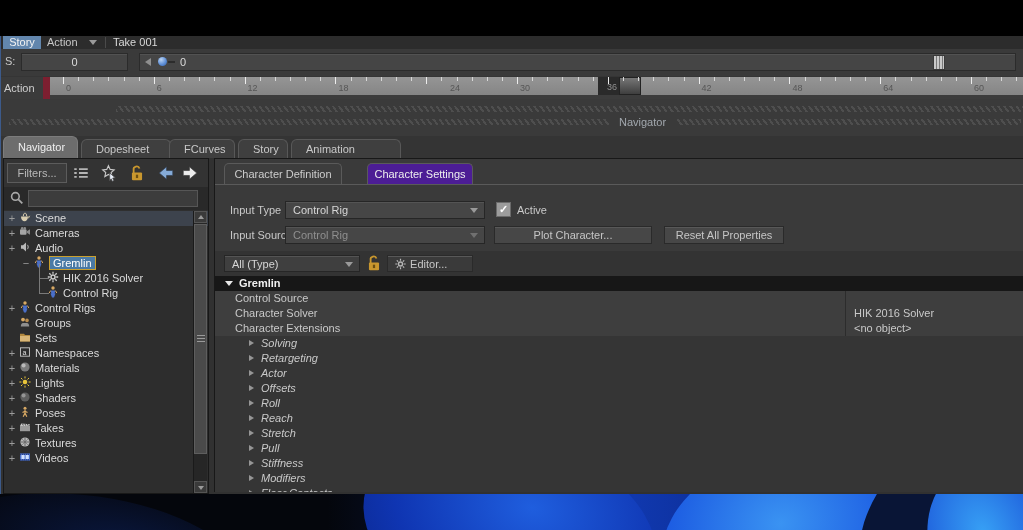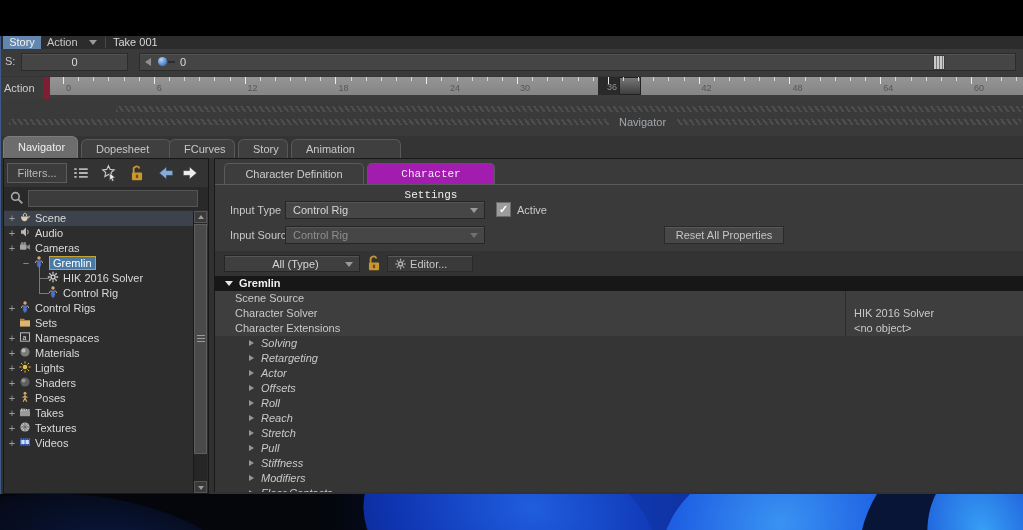--- a/index.html
+++ b/index.html
@@ -72,22 +72,22 @@
   .trow.branch::before{content:'';position:absolute;left:35px;top:-7px;width:9px;height:14px;border-left:1px solid #7a7a7a;border-bottom:1px solid #7a7a7a;}
   
   .vscroll{position:absolute;right:1px;top:52px;width:13px;height:282px;background:#262626;border-left:1px solid #1a1a1a;}
   .sbtn{position:absolute;left:0;width:13px;height:12px;background:#3a3a3a;border:1px solid #555;box-sizing:border-box;}
   .sthumb{position:absolute;left:0;top:13px;width:13px;height:230px;background:#4a4a4a;border:1px solid #5e5e5e;box-sizing:border-box;}
   .sgrip{position:absolute;left:2px;top:110px;width:8px;height:7px;background:repeating-linear-gradient(#9a9a9a 0 1px,rgba(0,0,0,0) 1px 3px);}
   .tri-up{width:0;height:0;border-left:3px solid transparent;border-right:3px solid transparent;border-bottom:4px solid #9a9a9a;margin:3px auto;}
   .tri-dn{width:0;height:0;border-left:3px solid transparent;border-right:3px solid transparent;border-top:4px solid #9a9a9a;margin:4px auto;}
   
   .rpanel{position:absolute;left:213px;top:122px;width:810px;height:334px;background:#3a3a3a;border-top:1px solid #181818;border-left:1px solid #181818;box-sizing:border-box;}
-  .rtab{position:absolute;top:4px;height:21px;line-height:21px;padding:0 12px;font-size:11px;color:#cdcdcd;background:#3d3d3d;border:1px solid #5a5a5a;border-bottom:none;border-radius:5px 5px 0 0;}
-  .rtab.active{background:#a21caf;color:#eee;font-family:Liberation Mono, monospace;}
+  .rtab{position:absolute;top:4px;height:21px;line-height:21px;padding:0 1px;font-size:11px;color:#cdcdcd;background:#3d3d3d;border:1px solid #5a5a5a;border-bottom:none;border-radius:5px 5px 0 0;}
+  .rtab.active{background:#4c1d95;color:#eee;}
   .rtabline{position:absolute;left:0;top:25px;width:810px;height:1px;background:#5a5a5a;}
   .rlabel{position:absolute;font-size:11px;color:#c9c9c9;}
   .dropdown{position:absolute;height:18px;background:#464646;border:1px solid #262626;box-shadow:inset 0 1px 0 #545454;color:#d6d6d6;font-size:11px;line-height:17px;padding-left:7px;box-sizing:border-box;}
   .dropdown.disabled{color:#8f8f8f;}
   .dd-caret{position:absolute;right:6px;top:6px;}
   .checkbox{position:absolute;width:13px;height:13px;background:#9c9c9c;border:1px solid #6b6b6b;color:#fff;font-size:11px;line-height:12px;text-align:center;font-weight:bold;}
   .pushbtn{position:absolute;height:18px;line-height:17px;background:#474747;border:1px solid #2a2a2a;box-shadow:inset 0 1px 0 #585858;color:#c6c6c6;font-size:11px;text-align:center;box-sizing:border-box;}
   .filterrow{position:absolute;left:0;top:92px;width:810px;height:25px;background:#333;}
   .proplist{position:absolute;left:0;top:117px;width:810px;height:216px;background:#353535;overflow:hidden;}
   .phead{position:relative;height:15px;background:#171717;color:#f0f0f0;font-weight:bold;font-size:11px;line-height:15px;}
@@ -266,29 +266,29 @@
             </svg></span>
         <div class="search-field"></div>
       </div>
       <div class="tree">
           <div class="trow hl"><span class="exp" style="margin-left: 2px;">+</span><span class="ticon"><svg width="14" height="12" viewBox="0 0 12 12">
                 <path d="M2 5.5h7c0 3-1.6 4.8-3.5 4.8S2 8.5 2 5.5z" fill="#d9cdb0"></path>
                 <path d="M4.3 5.3c0-2 .9-3.2 1.7-3.2s1.7 1.2 1.7 3.2" fill="none" stroke="#d9cdb0"></path>
                 <path d="M9 5.8l2.3-1.2-1.6 3.2z" fill="#c9bd9e"></path>
               </svg></span><span class="tlabel">Scene</span></div>
           <div class="trow"><span class="exp" style="margin-left: 2px;">+</span><span class="ticon"><svg width="14" height="12" viewBox="0 0 12 12">
-                <path d="M2 4.2h2l3-2.6v8.8L4 7.8H2z" fill="#b8b8b8"></path>
-                <path d="M8.3 3.8c1.2 1.2 1.2 3.2 0 4.4" stroke="#b8b8b8" fill="none"></path>
-              </svg></span><span class="tlabel">Audio</span></div>
-          <div class="trow"><span class="exp" style="margin-left: 2px;">+</span><span class="ticon"><svg width="14" height="12" viewBox="0 0 12 12">
                 <rect x="1" y="3.2" width="6.5" height="5.6" rx="1" fill="#a5a5a5"></rect>
                 <path d="M7.5 5.5l3.5-2.2v5.4L7.5 6.5z" fill="#8a8a8a"></path>
                 <circle cx="3.2" cy="2.4" r="1.3" fill="#8a8a8a"></circle>
                 <circle cx="5.8" cy="2.4" r="1.3" fill="#8a8a8a"></circle>
               </svg></span><span class="tlabel">Cameras</span></div>
+          <div class="trow"><span class="exp" style="margin-left: 2px;">+</span><span class="ticon"><svg width="14" height="12" viewBox="0 0 12 12">
+                <path d="M2 4.2h2l3-2.6v8.8L4 7.8H2z" fill="#b8b8b8"></path>
+                <path d="M8.3 3.8c1.2 1.2 1.2 3.2 0 4.4" stroke="#b8b8b8" fill="none"></path>
+              </svg></span><span class="tlabel">Audio</span></div>
           <div class="trow"><span class="exp" style="margin-left: 16px;">−</span><span class="ticon"><svg width="14" height="12" viewBox="0 0 12 12">
                 <circle cx="6" cy="2" r="1.7" fill="#d8a964"></circle>
                 <path d="M3.6 4.6h4.8L7.6 7.6h.9L7 11.4H5L3.5 7.6h.9z" fill="#4a6fc8"></path>
                 <path d="M3.6 4.6L2.2 7m6.2-2.4L9.8 7" stroke="#d8a964"></path>
               </svg></span><span class="tlabel sellbl">Gremlin</span></div>
           <div class="trow branch"><span class="exp" style="margin-left: 30px;"></span><span class="ticon"><svg width="14" height="12" viewBox="0 0 12 12">
                 <circle cx="6" cy="6" r="2" fill="none" stroke="#cfcfcf" stroke-width="1.5"></circle>
                 <g stroke="#cfcfcf" stroke-width="1.3">
                   <path d="M6 .8v2M6 9.2v2M.8 6h2M9.2 6h2M2.3 2.3l1.4 1.4M8.3 8.3l1.4 1.4M9.7 2.3L8.3 3.7M3.7 8.3L2.3 9.7"></path>
                 </g>
@@ -297,20 +297,25 @@
                 <circle cx="6" cy="2" r="1.7" fill="#d8a964"></circle>
                 <path d="M3.6 4.6h4.8L7.6 7.6h.9L7 11.4H5L3.5 7.6h.9z" fill="#4a6fc8"></path>
                 <path d="M3.6 4.6L2.2 7m6.2-2.4L9.8 7" stroke="#d8a964"></path>
               </svg></span><span class="tlabel">Control Rig</span></div>
           <div class="trow"><span class="exp" style="margin-left: 2px;">+</span><span class="ticon"><svg width="14" height="12" viewBox="0 0 12 12">
                 <circle cx="6" cy="2" r="1.7" fill="#d8a964"></circle>
                 <path d="M3.6 4.6h4.8L7.6 7.6h.9L7 11.4H5L3.5 7.6h.9z" fill="#4a6fc8"></path>
                 <path d="M3.6 4.6L2.2 7m6.2-2.4L9.8 7" stroke="#d8a964"></path>
               </svg></span><span class="tlabel">Control Rigs</span></div>
           <div class="trow"><span class="exp" style="margin-left: 2px;"></span><span class="ticon"><svg width="14" height="12" viewBox="0 0 12 12">
+                <circle cx="4" cy="3.6" r="1.9" fill="#d8a964"></circle>
+                <circle cx="8" cy="4.4" r="1.8" fill="#b98c4e"></circle>
+                <path d="M1.8 10.5c0-2.2 1-3.4 2.2-3.4h4c1.2 0 2.2 1.2 2.2 3.4z" fill="#8f8f8f"></path>
+              </svg></span><span class="tlabel">Groups</span></div>
+          <div class="trow"><span class="exp" style="margin-left: 2px;"></span><span class="ticon"><svg width="14" height="12" viewBox="0 0 12 12">
                 <path d="M1 2.8h4l1 1.2h5v6.4H1z" fill="#b3893f"></path>
                 <path d="M1 5h10v5.4H1z" fill="#d9b677"></path>
               </svg></span><span class="tlabel">Sets</span></div>
           <div class="trow"><span class="exp" style="margin-left: 2px;">+</span><span class="ticon"><svg width="14" height="12" viewBox="0 0 12 12">
                 <rect x="1.5" y="1.8" width="9" height="8.4" fill="none" stroke="#b8b8b8"></rect>
                 <text x="3.4" y="8.6" font-size="7" fill="#e0e0e0" font-family="Liberation Sans,sans-serif">a</text>
               </svg></span><span class="tlabel">Namespaces</span></div>
           <div class="trow"><span class="exp" style="margin-left: 2px;">+</span><span class="ticon"><svg width="14" height="12" viewBox="0 0 12 12">
                 <circle cx="6" cy="6" r="4.6" fill="#7b7b7b"></circle>
                 <circle cx="4.6" cy="4.4" r="2" fill="#cfcfcf" opacity="0.75"></circle>
@@ -372,24 +377,25 @@
         <div class="caret-dn dd-caret"></div>
       </div>
       <div class="checkbox" style="left:281px;top:43px;">✓</div>
       <div class="rlabel" style="left:302px;top:45px;">Active</div>
 
       <div class="rlabel" style="left:15px;top:70px;">Input Source :</div>
       <div class="dropdown disabled" style="left:70px;top:67px;width:200px;">
         <span>Control Rig</span>
         <div class="caret-dn dd-caret" style="opacity:.5;"></div>
       </div>
+      <div class="pushbtn" style="left:279px;top:67px;width:158px;">Plot Character...</div>
       <div class="pushbtn" style="left:449px;top:67px;width:120px;">Reset All Properties</div>
 
       <div class="filterrow">
-        <div class="dropdown" style="left:9px;top:4px;width:136px;height:17px;background:#3f3f3f;text-align:center;">
+        <div class="dropdown" style="left:9px;top:4px;width:136px;height:17px;background:#3f3f3f;">
           <span>All (Type)</span>
           <div class="caret-dn dd-caret" style="top:6px;"></div>
         </div>
         <span class="ticon16" style="left:150px;top:3px;"><svg width="18" height="18" viewBox="0 0 16 16">
               <path d="M5 8V5.4A2.7 2.7 0 0110.2 4" fill="none" stroke="#c9972e" stroke-width="1.6"></path>
               <rect x="3.5" y="7.5" width="9" height="7" rx="1" fill="#c9972e"></rect>
               <rect x="7" y="9.5" width="2" height="3" fill="#6b4e12"></rect>
             </svg></span>
         <div class="pushbtn" style="left:172px;top:4px;width:86px;height:17px;background:#3a3a3a;text-align:left;padding-left:6px;">
           <span class="ticon16" style="position:relative;display:inline-block;width:13px;height:12px;top:2px;left:0;"><svg width="13" height="12" viewBox="0 0 12 12">
@@ -401,21 +407,21 @@
           <span>Editor...</span>
         </div>
       </div>
 
       <div class="proplist">
         <div class="phead">
           <div class="tri"></div>
           <span class="plabel">Gremlin</span>
         </div>
         <div>
-            <div class="vrow"><span class="vlabel">Scene Source</span><div class="vval"></div></div>
+            <div class="vrow"><span class="vlabel">Control Source</span><div class="vval"></div></div>
             <div class="vrow"><span class="vlabel">Character Solver</span><div class="vval">HIK 2016 Solver</div></div>
             <div class="vrow"><span class="vlabel">Character Extensions</span><div class="vval">&lt;no object&gt;</div></div>
           </div>
         <div>
             <div class="parrow"><div class="tri"></div><span class="plabel">Solving</span></div>
             <div class="parrow"><div class="tri"></div><span class="plabel">Retargeting</span></div>
             <div class="parrow"><div class="tri"></div><span class="plabel">Actor</span></div>
             <div class="parrow"><div class="tri"></div><span class="plabel">Offsets</span></div>
             <div class="parrow"><div class="tri"></div><span class="plabel">Roll</span></div>
             <div class="parrow"><div class="tri"></div><span class="plabel">Reach</span></div>

